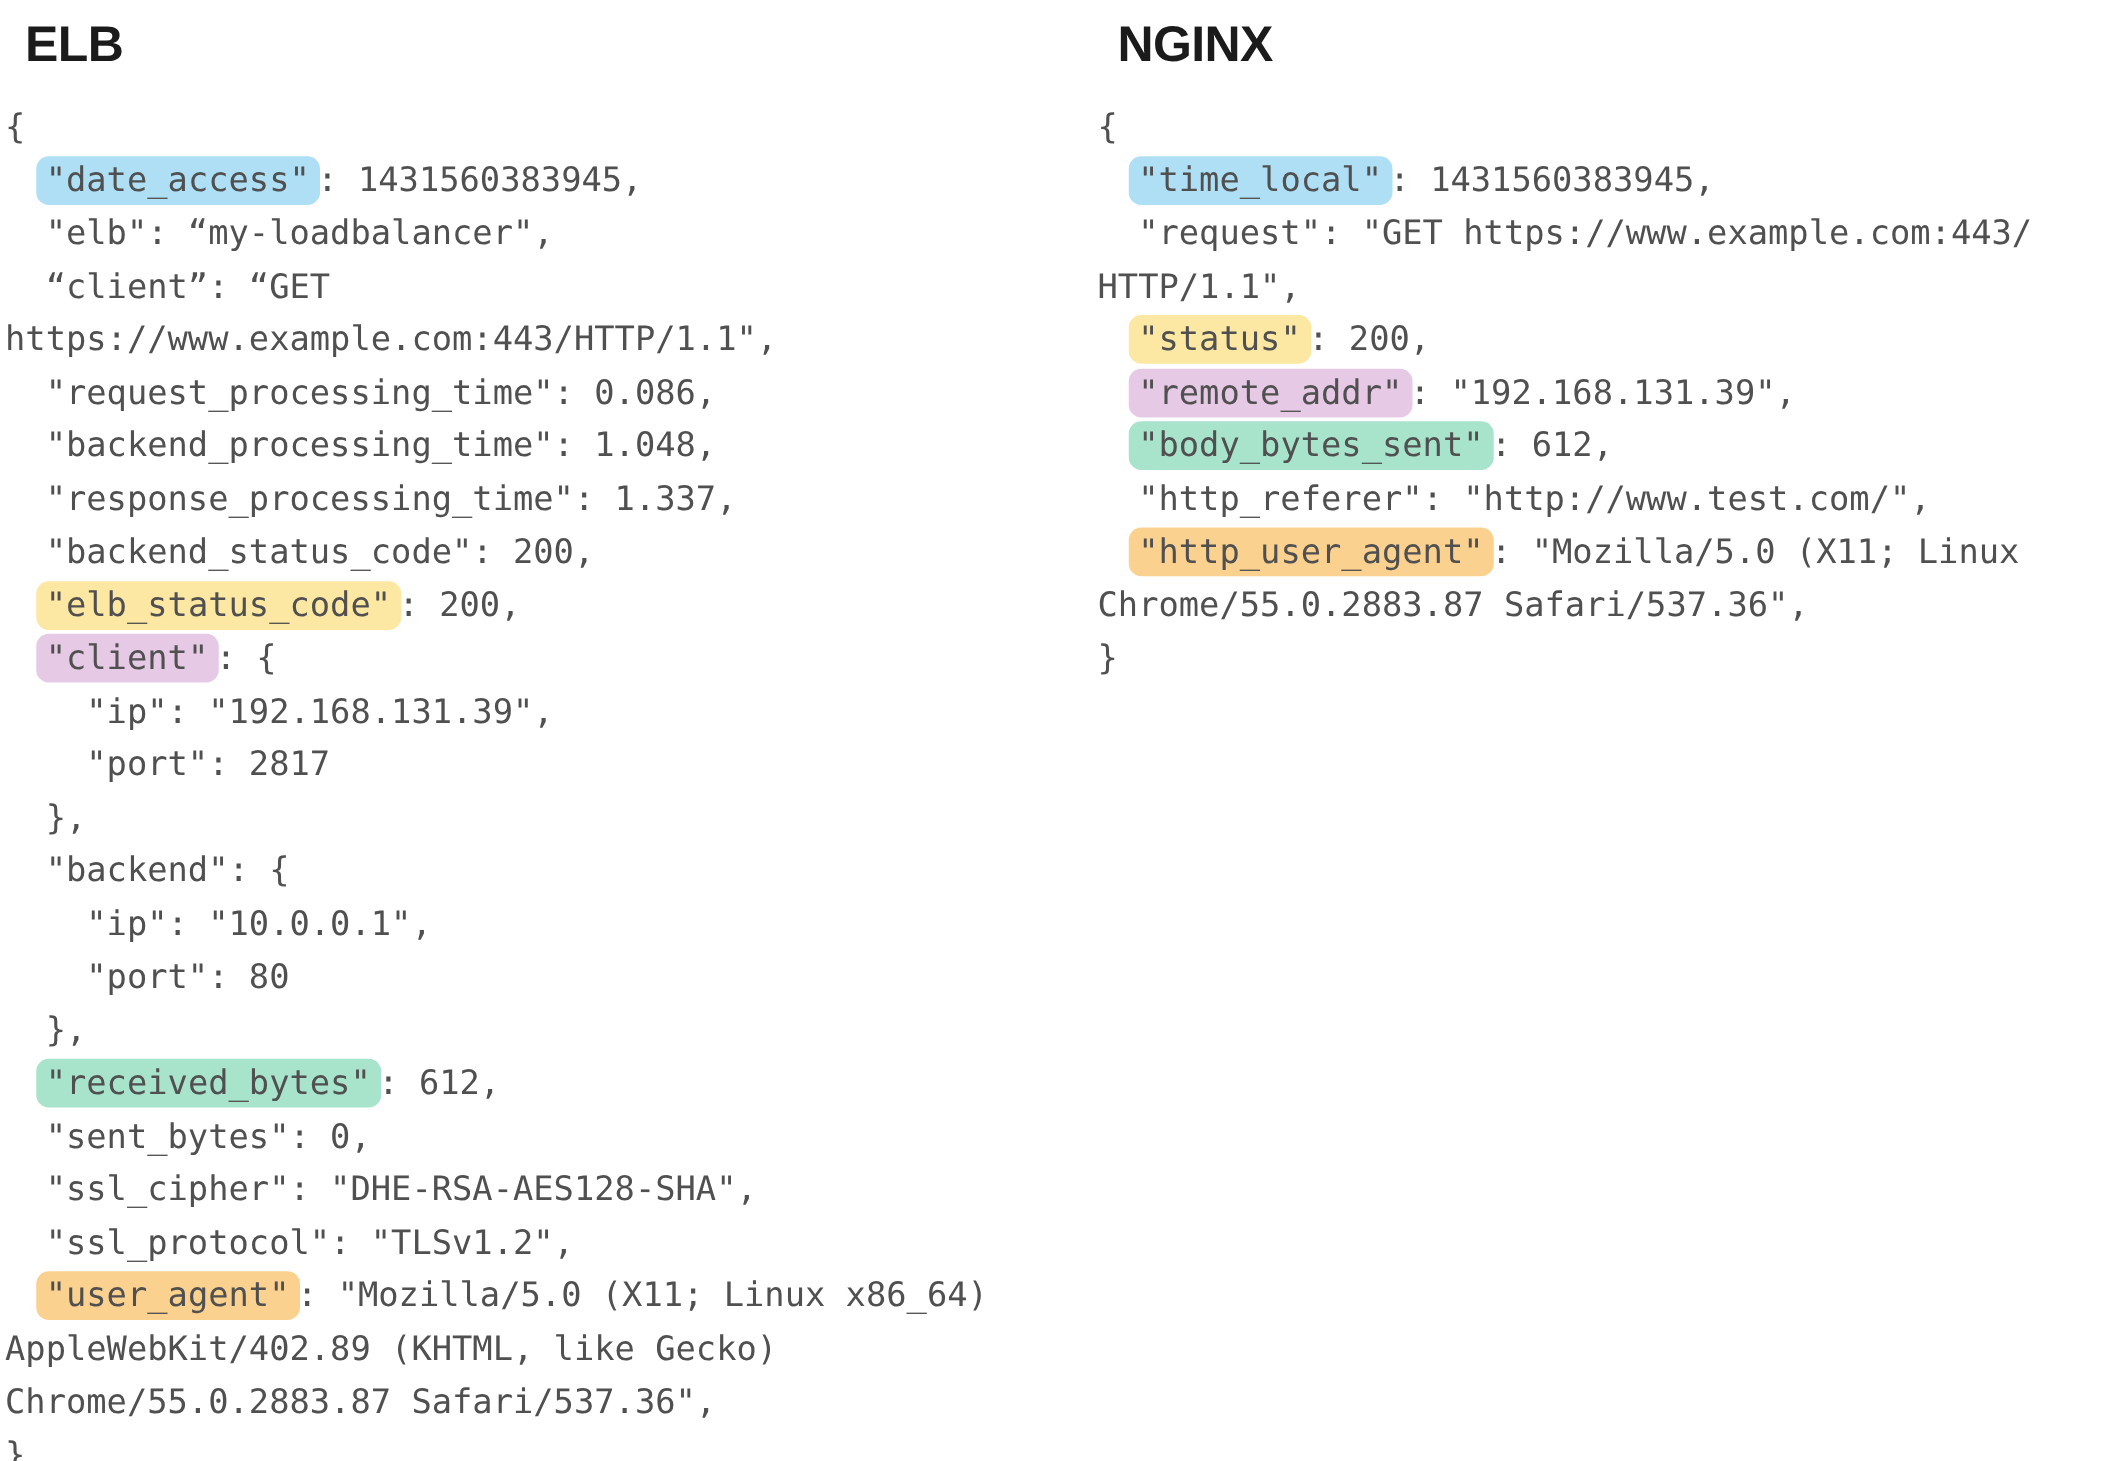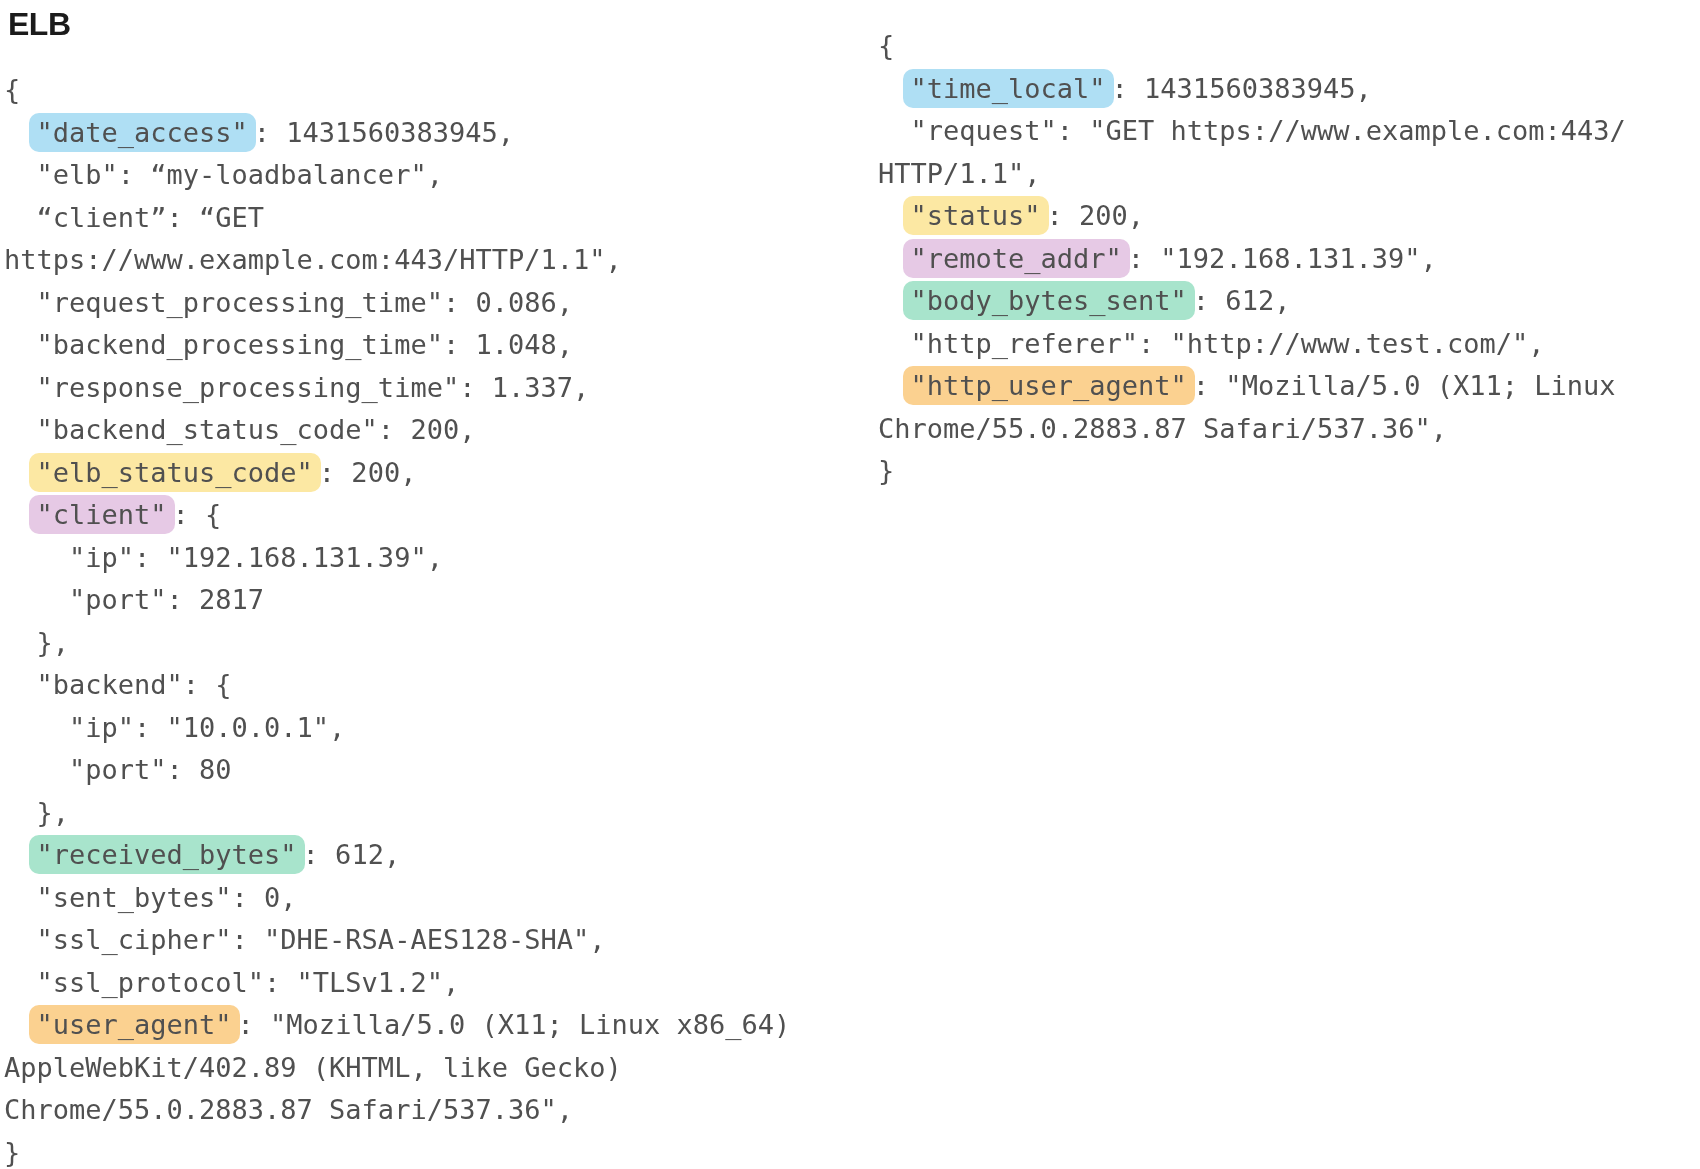--- a/index.html
+++ b/index.html
@@ -15,24 +15,24 @@
     overflow: hidden;
     font-family: "DejaVu Sans", sans-serif;
   }
   .col {
     position: absolute;
     top: 0;
   }
   .col-left  { left: 4px;   width: 820px; }
   .col-right { left: 878px; width: 810px; }
   .block-title {
-    margin: 4px;
+    margin: 16px;
     font-family: "Liberation Sans", sans-serif;
     font-weight: 700;
-    font-size: 32px;
+    font-size: 40px;
     line-height: 40px;
     letter-spacing: -0.5px;
     color: #1b1b1b;
   }
   .code {
     margin-top: 25px;
     font-family: "DejaVu Sans Mono", monospace;
     font-size: 27px;
     line-height: 42.5px;
     color: #505050;
@@ -78,20 +78,21 @@
         <div class="code-line"><span>  "ssl_cipher": "DHE-RSA-AES128-SHA",</span></div>
         <div class="code-line"><span>  "ssl_protocol": "TLSv1.2",</span></div>
         <div class="code-line"><span>  </span><span class="hl" style="background: rgb(251, 209, 144);">"user_agent"</span><span>: "Mozilla/5.0 (X11; Linux x86_64)</span></div>
         <div class="code-line"><span>AppleWebKit/402.89 (KHTML, like Gecko)</span></div>
         <div class="code-line"><span>Chrome/55.0.2883.87 Safari/537.36",</span></div>
         <div class="code-line"><span>}</span></div>
       </div>
   </section>
 
   <section class="col col-right">
+    <h1 class="block-title">NGINX</h1>
     <div class="code">
         <div class="code-line"><span>{</span></div>
         <div class="code-line"><span>  </span><span class="hl" style="background: rgb(175, 223, 244);">"time_local"</span><span>: 1431560383945,</span></div>
         <div class="code-line"><span>  "request": "GET https://www.example.com:443/</span></div>
         <div class="code-line"><span>HTTP/1.1",</span></div>
         <div class="code-line"><span>  </span><span class="hl" style="background: rgb(252, 232, 163);">"status"</span><span>: 200,</span></div>
         <div class="code-line"><span>  </span><span class="hl" style="background: rgb(230, 201, 229);">"remote_addr"</span><span>: "192.168.131.39",</span></div>
         <div class="code-line"><span>  </span><span class="hl" style="background: rgb(168, 228, 204);">"body_bytes_sent"</span><span>: 612,</span></div>
         <div class="code-line"><span>  "http_referer": "http://www.test.com/",</span></div>
         <div class="code-line"><span>  </span><span class="hl" style="background: rgb(251, 209, 144);">"http_user_agent"</span><span>: "Mozilla/5.0 (X11; Linux</span></div>

